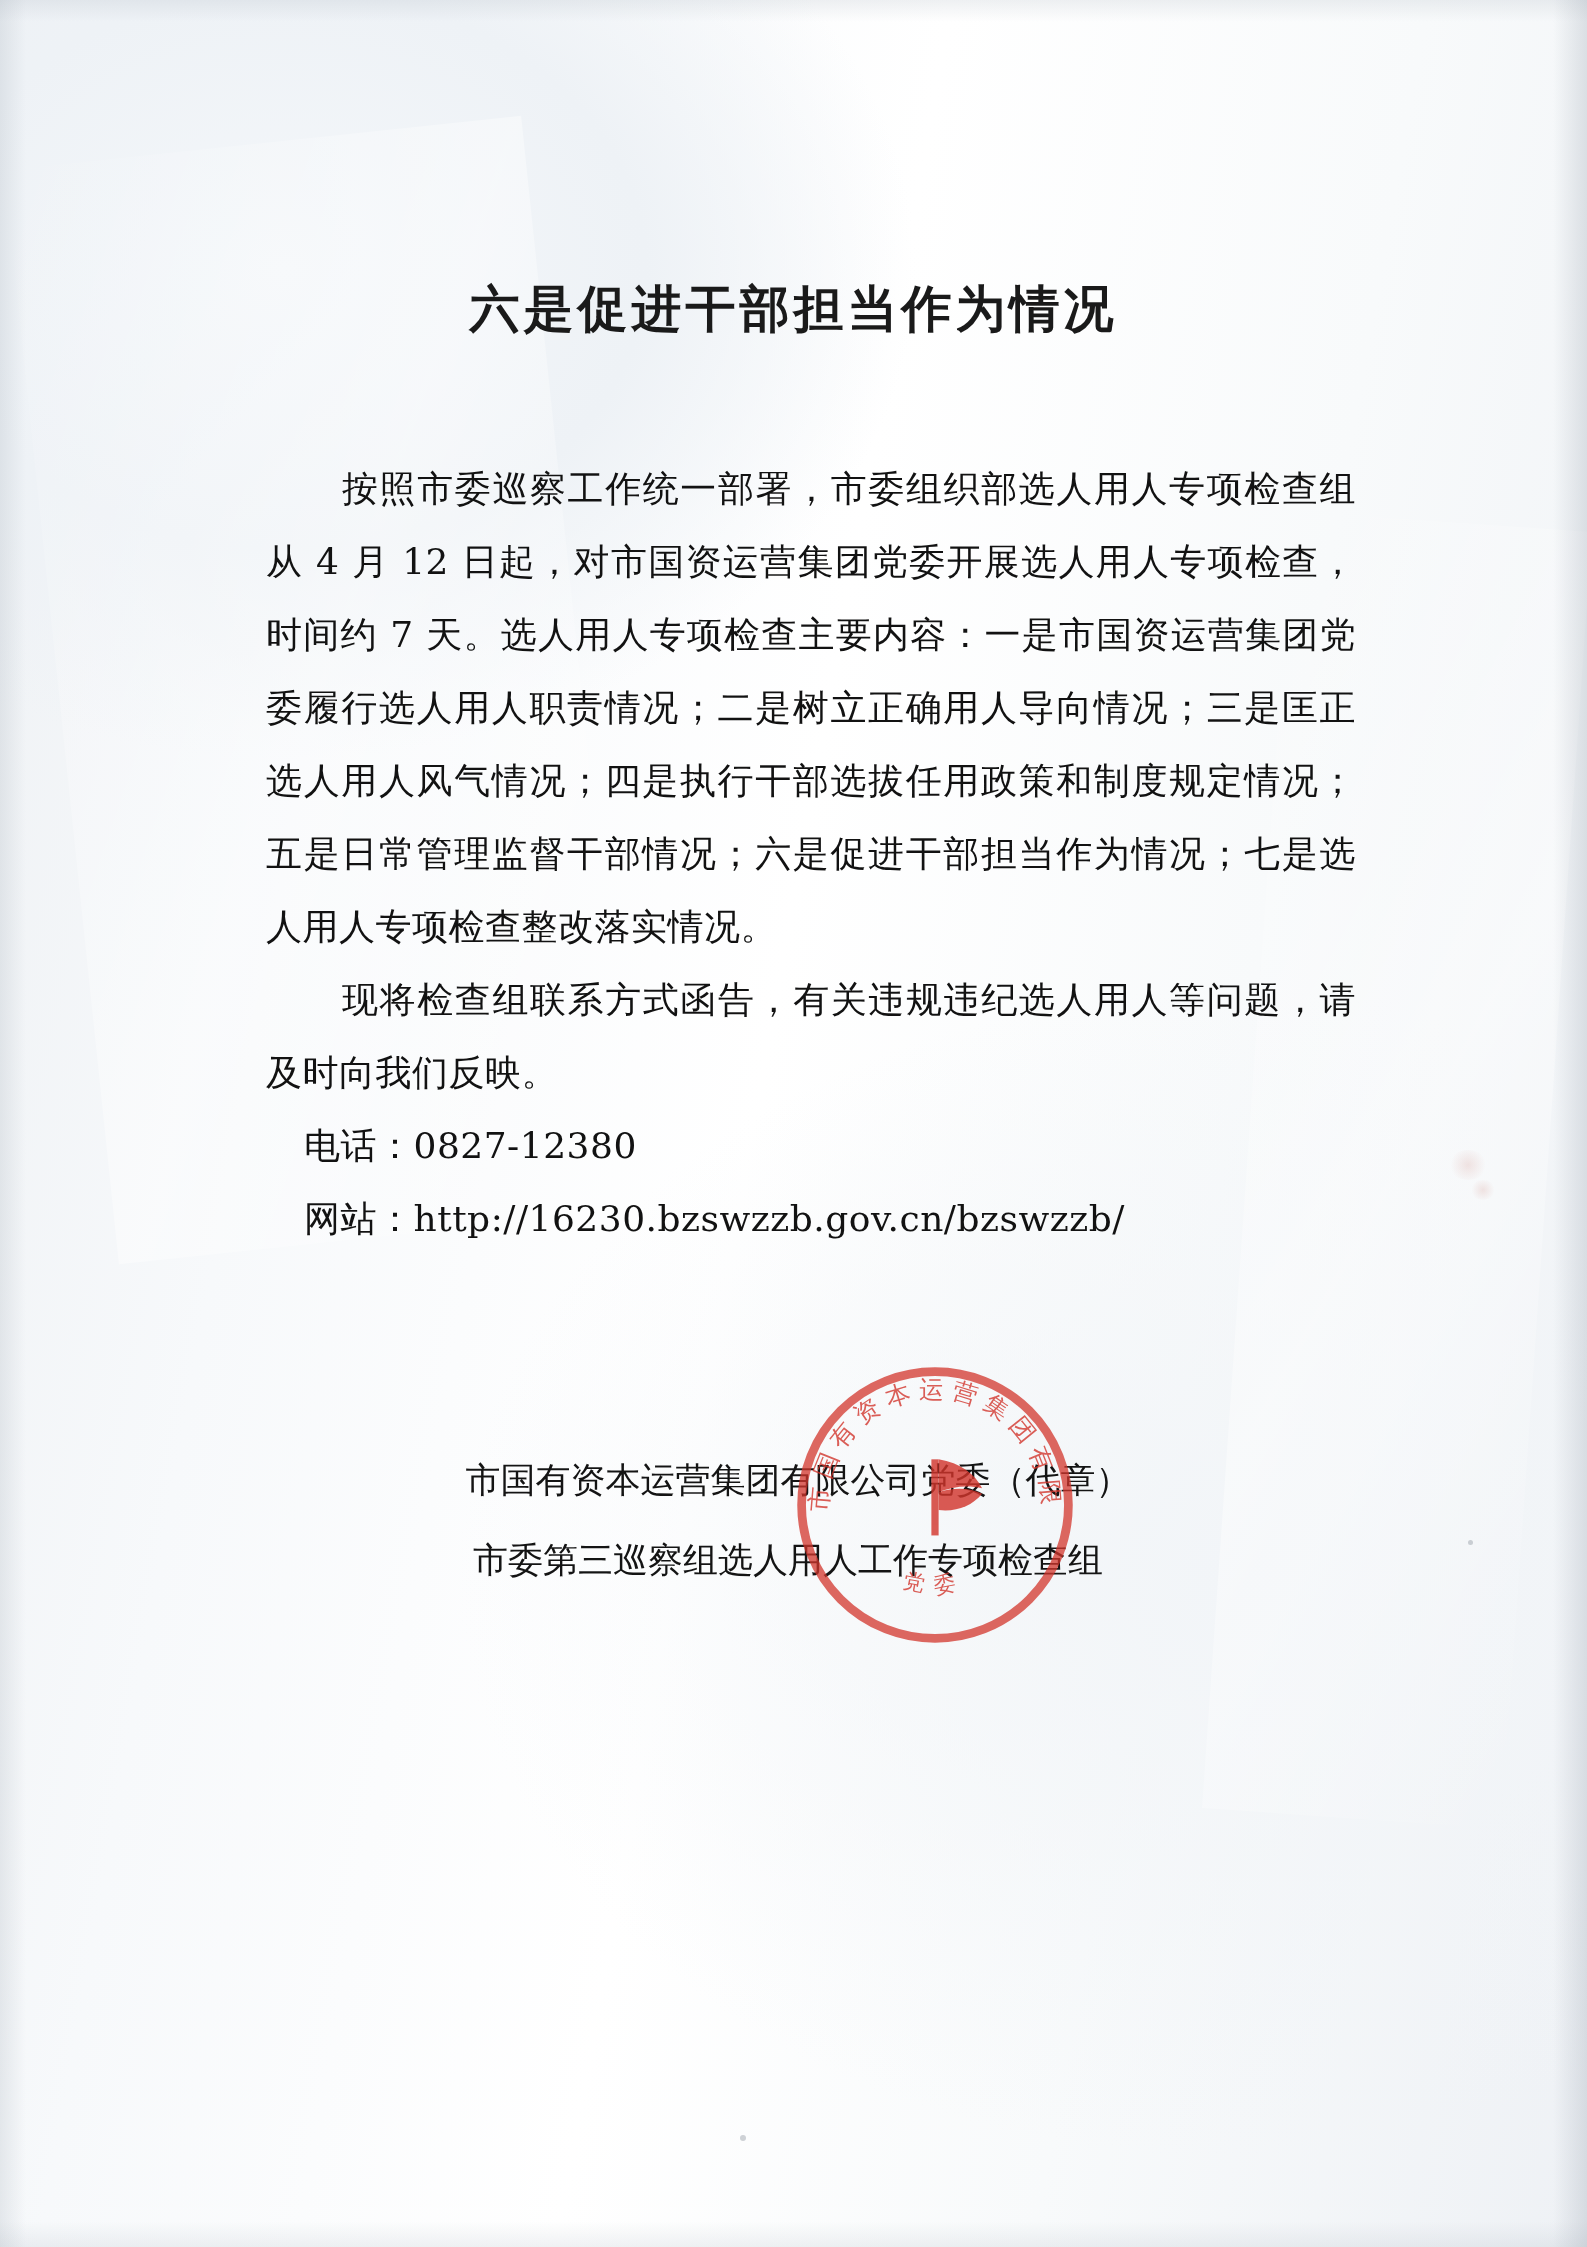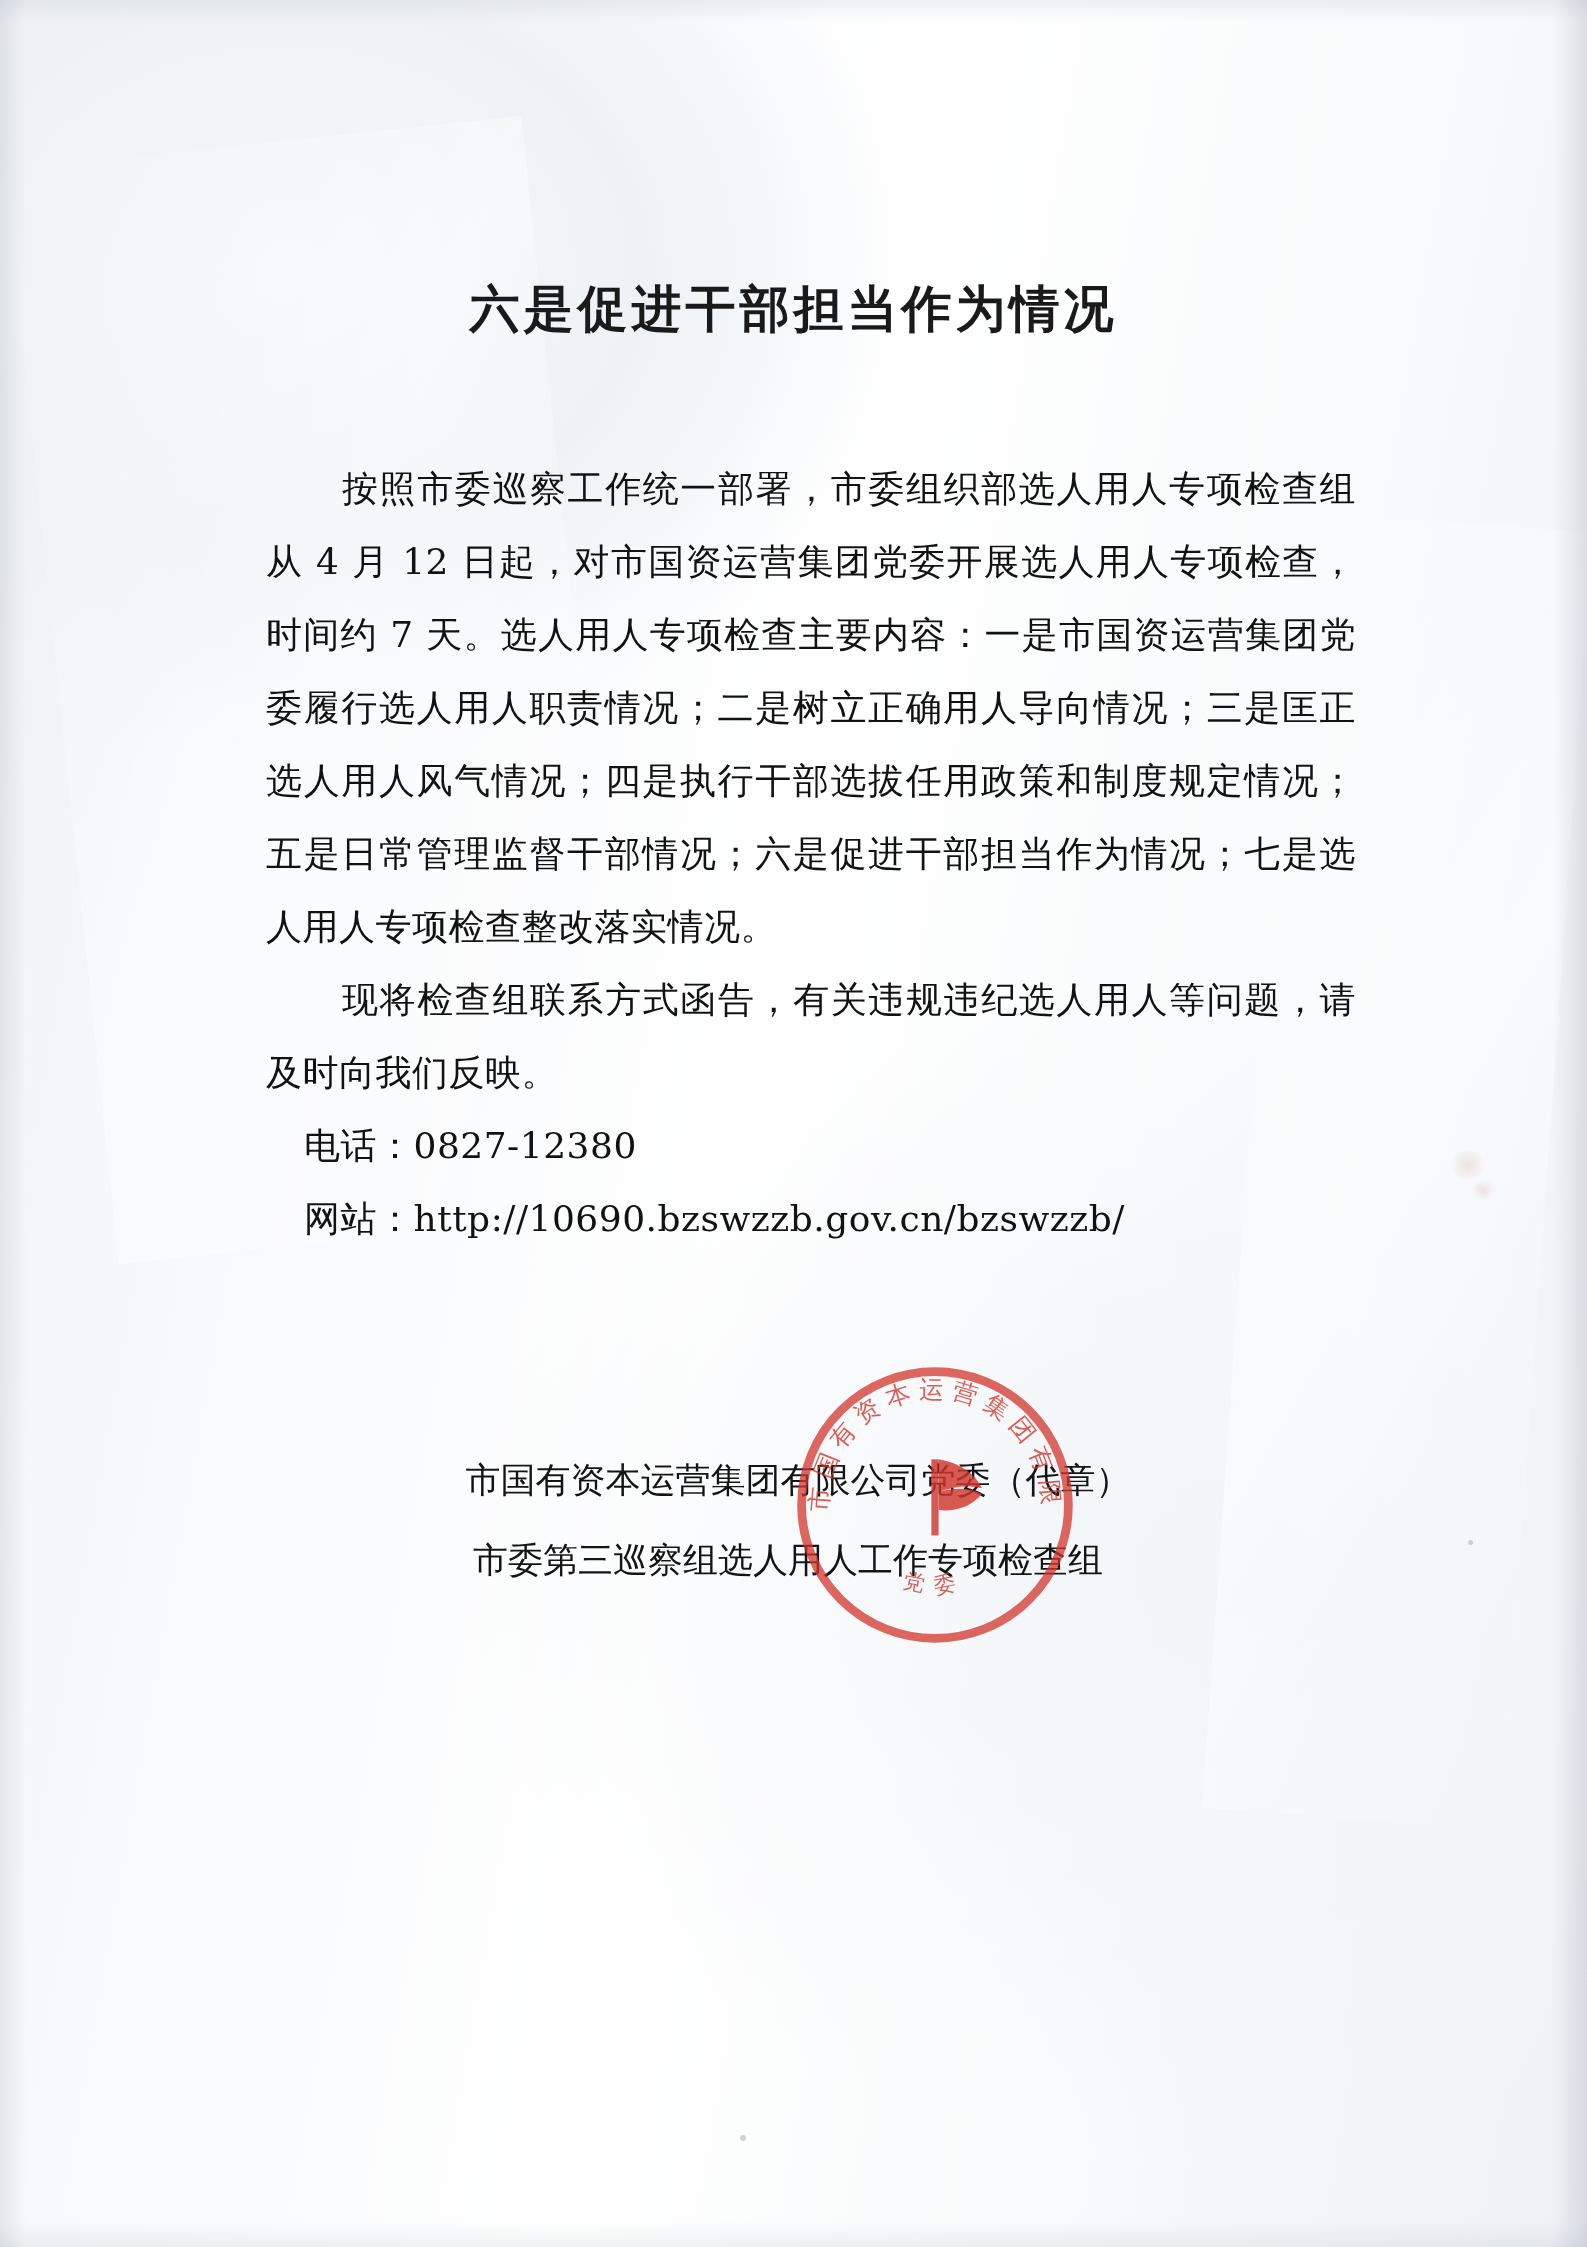--- a/index.html
+++ b/index.html
@@ -143,21 +143,21 @@
 </div>
 
 <div class="content">
 
   <div class="doc-title">六是促进干部担当作为情况</div>
 
   <div class="body-block">
     <p class="para">按照市委巡察工作统一部署，市委组织部选人用人专项检查组从 4 月 12 日起，对市国资运营集团党委开展选人用人专项检查，时间约 7 天。选人用人专项检查主要内容：一是市国资运营集团党委履行选人用人职责情况；二是树立正确用人导向情况；三是匡正选人用人风气情况；四是执行干部选拔任用政策和制度规定情况；五是日常管理监督干部情况；六是促进干部担当作为情况；七是选人用人专项检查整改落实情况。</p>
     <p class="para">现将检查组联系方式函告，有关违规违纪选人用人等问题，请及时向我们反映。</p>
     <p class="contact-line">电话：0827-12380</p>
-    <p class="contact-line">网站：http://10690.bzswzzb.gov.cn/bzswzzb/</p>
+    <p class="contact-line">网站：http://16230.bzswzzb.gov.cn/bzswzzb/</p>
   </div>
 
   <div class="signature">
     <div class="sig-line l2">市国有资本运营集团有限公司党委（代章）</div>
     <div class="sig-line l1">市委第三巡察组选人用人工作专项检查组</div>
   </div>
 
   <div class="seal">
     <svg viewBox="0 0 200 200" xmlns="http://www.w3.org/2000/svg">
       <defs>

